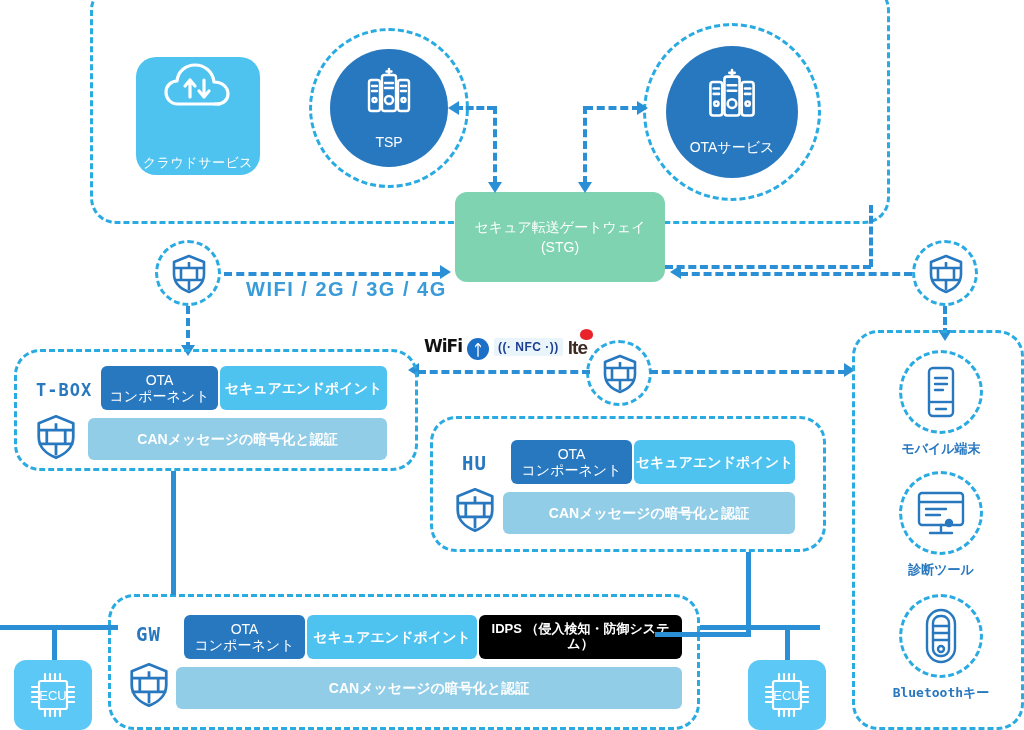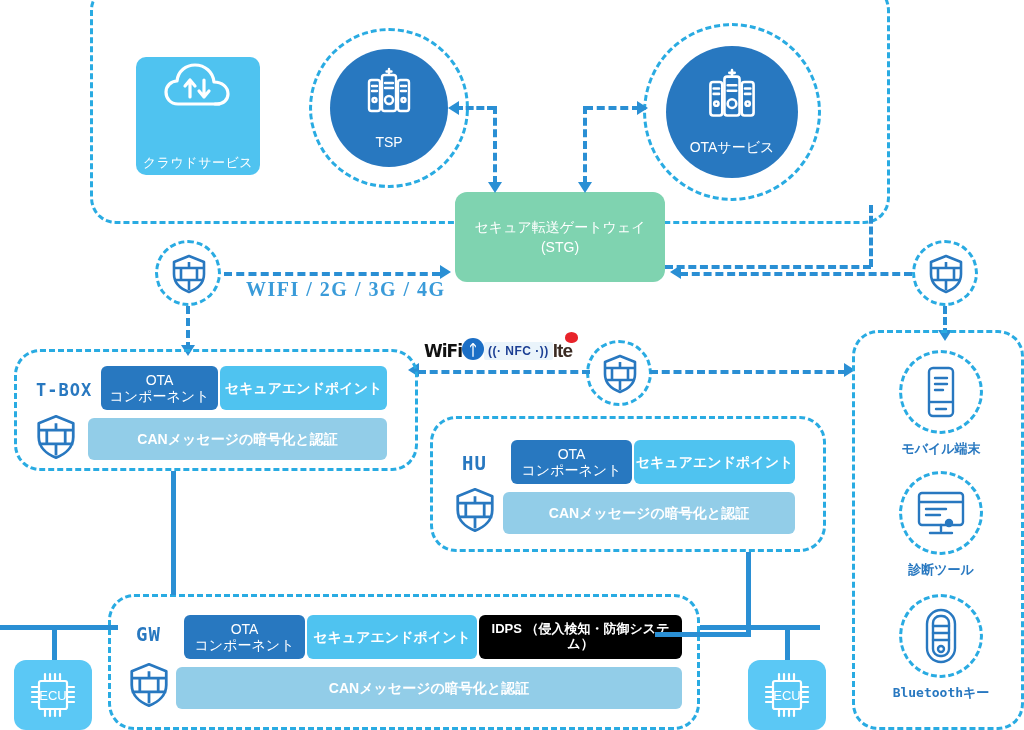--- a/index.html
+++ b/index.html
@@ -12,21 +12,21 @@
   .abs{position:absolute;box-sizing:border-box;}
 
   
   .dashbox{
     border:3px dashed #29ABE2;border-radius:26px;background:transparent;
   }
   .dashcircle{border:3px dashed #29ABE2;border-radius:50%;background:transparent;}
 
   
   .cloudcard{
-    background:#4FC3F0;border-radius:10px;display:flex;flex-direction:column;
+    background:#4FC3F0;border-radius:20px;display:flex;flex-direction:column;
     align-items:center;justify-content:center;color:#fff;gap:39px;
   }
   .cloudcard .lbl{font-size:13px;color:#fff;margin-top:2px;letter-spacing:.5px;}
 
   
   .bluecircle{
     background:#2878C0;border-radius:50%;display:flex;flex-direction:column;
     align-items:center;justify-content:center;color:#fff;
   }
   .bluecircle .lbl{font-size:14px;color:#fff;margin-top:17px;}
@@ -48,21 +48,21 @@
   .pill-sep{background:#4FC3F0;font-size:14px;font-weight:700;}
   .pill-idps{background:#000000;font-size:13px;font-weight:700;}
   .pill-can{background:#92CDE8;font-size:14px;font-weight:700;color:#fff;}
 
   
   .techno{
     font-family:"DejaVu Sans Mono","Liberation Mono",monospace;
     color:#2878C0;font-weight:700;letter-spacing:1px;
   }
   .wifilabel{
-    font-family:Liberation Serif, serif;
+    font-family:Liberation Sans, sans-serif;
     color:#3A9BD9;font-weight:700;font-size:20px;letter-spacing:1.5px;
     white-space:nowrap;
   }
 
   
   .ecucard{
     background:#5BC8F5;border-radius:12px;display:flex;align-items:center;
     justify-content:center;
   }
 
@@ -78,21 +78,21 @@
   .dashline-v{border-left:4px dashed #2A8FD4;width:0;}
   .solid-h{background:#2A8FD4;height:5px;}
   .solid-v{background:#2A8FD4;width:5px;}
 
   .arrow{width:0;height:0;}
   .arrow-r{border-top:7px solid transparent;border-bottom:7px solid transparent;border-left:11px solid #2A8FD4;}
   .arrow-l{border-top:7px solid transparent;border-bottom:7px solid transparent;border-right:11px solid #2A8FD4;}
   .arrow-d{border-left:7px solid transparent;border-right:7px solid transparent;border-top:11px solid #2A8FD4;}
 
   
-  .protorow{display:flex;align-items:flex-end;}
+  .protorow{display:flex;align-items:flex-start;gap:5px;}
   .logo-wifi{
     font-family:"DejaVu Sans","Liberation Sans",sans-serif;font-weight:700;
     font-size:17px;color:#111;letter-spacing:-1px;line-height:1;
   }
   .logo-bt{
     width:22px;height:22px;border-radius:50%;background:#1C6FC6;color:#fff;
     display:flex;align-items:center;justify-content:center;font-size:15px;font-weight:700;
   }
   .logo-nfc{
     background:#EAF4FB;color:#1C3F94;font-weight:700;font-size:12px;

